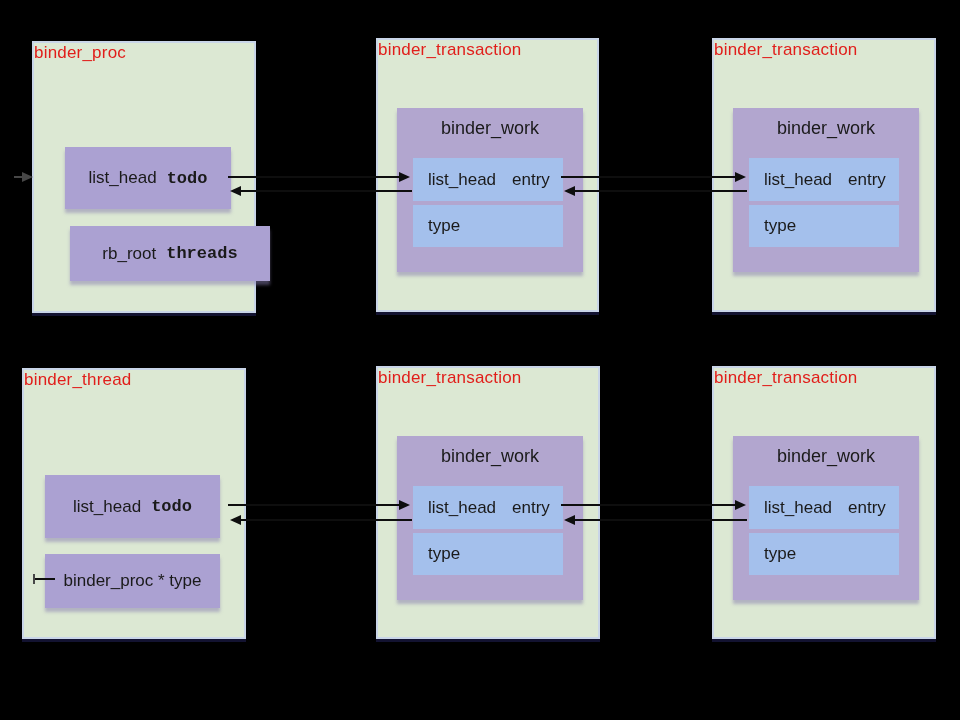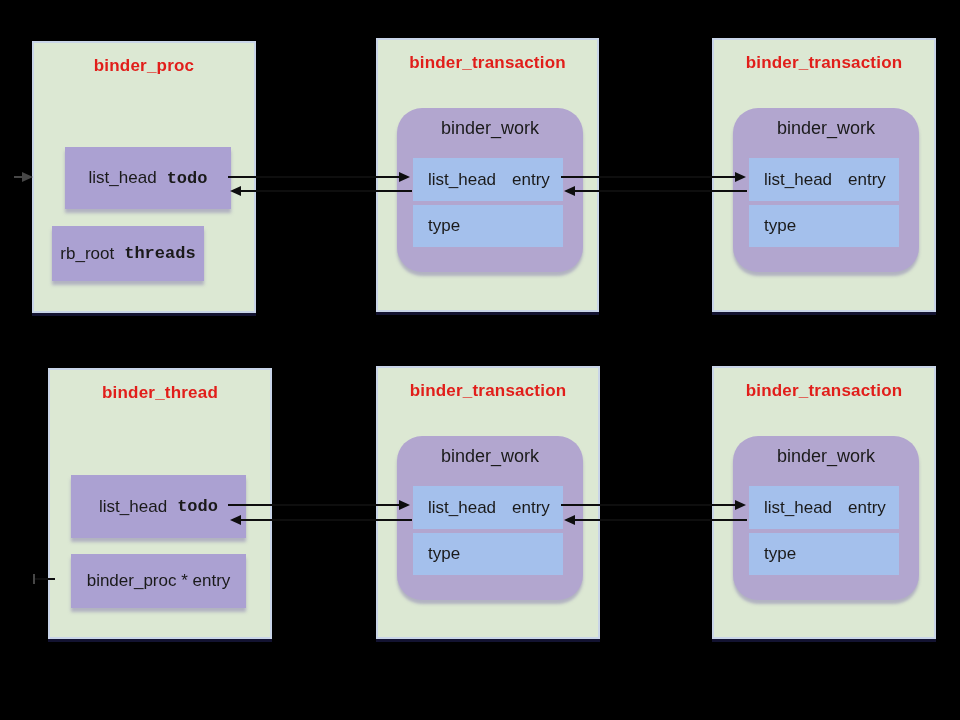--- a/index.html
+++ b/index.html
@@ -11,35 +11,34 @@
   #stage{
     position:relative;width:960px;height:720px;background:var(--background);
     font-family:"Liberation Sans",sans-serif;color:var(--text);overflow:hidden;
   }
   .gbox{
     position:absolute;background:var(--box-bg);
     border:2px solid var(--box-border);box-sizing:border-box;
     box-shadow:0 3px 0 rgba(35,35,90,.55);
   }
   .gtitle{
-    text-align:center;padding-top:13px;font-size:17px;font-weight:bold;
+    text-align:left;font-size:17px;font-weight:normal;
     color:var(--title-red);letter-spacing:.2px;
   }
   .pfield{
     position:absolute;background:var(--field-purple);
     display:flex;align-items:center;justify-content:center;
     font-size:17px;color:var(--text);
     box-shadow:0 4px 3px rgba(135,125,175,.5);
   }
   .pfield .name{margin-left:10px;}
   .pfield .name.bold{font-weight:bold;font-family:Liberation Mono, monospace;}
   .inner{
     position:absolute;background:var(--inner-purple);
     box-shadow:0 4px 3px rgba(135,125,175,.5);
-    border-radius:25px;
   }
   .ititle{text-align:center;padding-top:10px;font-size:18px;color:var(--text);}
   .bfield{
     position:absolute;background:var(--field-blue);
     display:flex;align-items:center;padding-left:15px;box-sizing:border-box;
     font-size:17px;color:var(--text);
   }
   .bfield .name{margin-left:16px;}
   #arrows{position:absolute;left:0;top:0;pointer-events:none;}
   #arrows line{stroke:var(--arrow);stroke-width:2;}
@@ -51,21 +50,21 @@
 <body>
 
 <div id="stage">
 
   <div class="gbox" style="left:32px;top:41px;width:224px;height:272px">
     <div class="gtitle">binder_proc</div>
     <div class="pfield" style="left:31px;top:104px;width:166px;height:62px">
       <span>list_head</span>
       <span class="name bold">todo</span>
     </div>
-    <div class="pfield" style="left:18px;top:183px;width:152px;height:55px">
+    <div class="pfield" style="left:36px;top:183px;width:200px;height:55px">
       <span>rb_root</span>
       <span class="name bold">threads</span>
     </div>
   </div>
 
   <div class="gbox" style="left:376px;top:38px;width:223px;height:274px">
     <div class="gtitle">binder_transaction</div>
     <div class="inner" style="left:19px;top:68px;width:186px;height:164px;">
       <div class="ititle">binder_work</div>
       <div class="bfield" style="left:16px;top:50px;width:150px;height:43px">
@@ -85,28 +84,28 @@
       <div class="bfield" style="left:16px;top:50px;width:150px;height:43px">
         <span>list_head</span>
         <span class="name">entry</span>
       </div>
       <div class="bfield" style="left:16px;top:97px;width:150px;height:42px">
         <span>type</span>
       </div>
     </div>
   </div>
 
-  <div class="gbox" style="left:48px;top:368px;width:224px;height:271px">
+  <div class="gbox" style="left:22px;top:368px;width:224px;height:271px">
     <div class="gtitle">binder_thread</div>
     <div class="pfield" style="left:21px;top:105px;width:175px;height:63px">
       <span>list_head</span>
       <span class="name bold">todo</span>
     </div>
     <div class="pfield" style="left:21px;top:184px;width:175px;height:54px">
-      <span>binder_proc * entry</span>
+      <span>binder_proc * type</span>
     </div>
   </div>
 
   <div class="gbox" style="left:376px;top:366px;width:224px;height:273px">
     <div class="gtitle">binder_transaction</div>
     <div class="inner" style="left:19px;top:68px;width:186px;height:164px;">
       <div class="ititle">binder_work</div>
       <div class="bfield" style="left:16px;top:50px;width:150px;height:43px">
         <span>list_head</span>
         <span class="name">entry</span>

